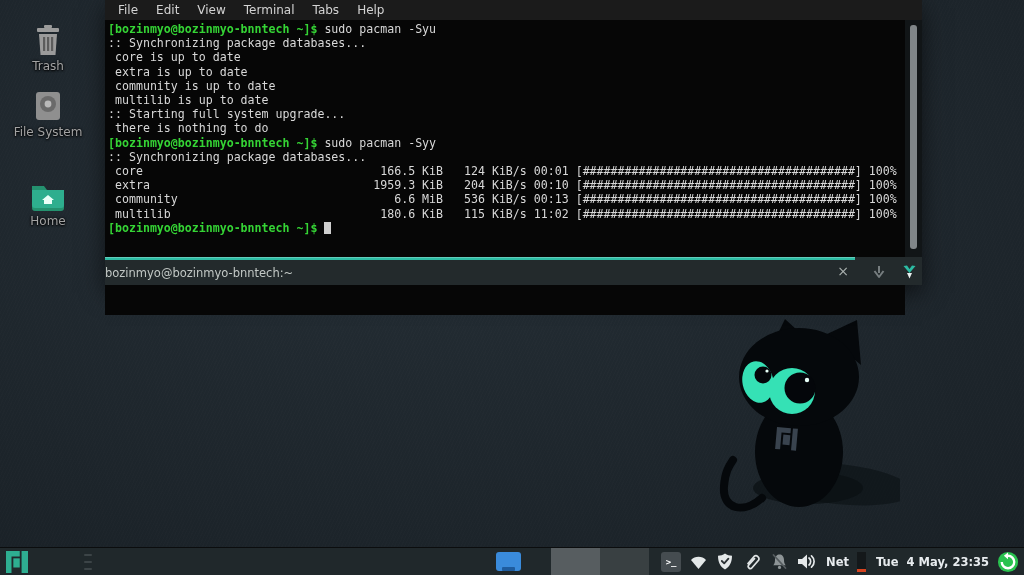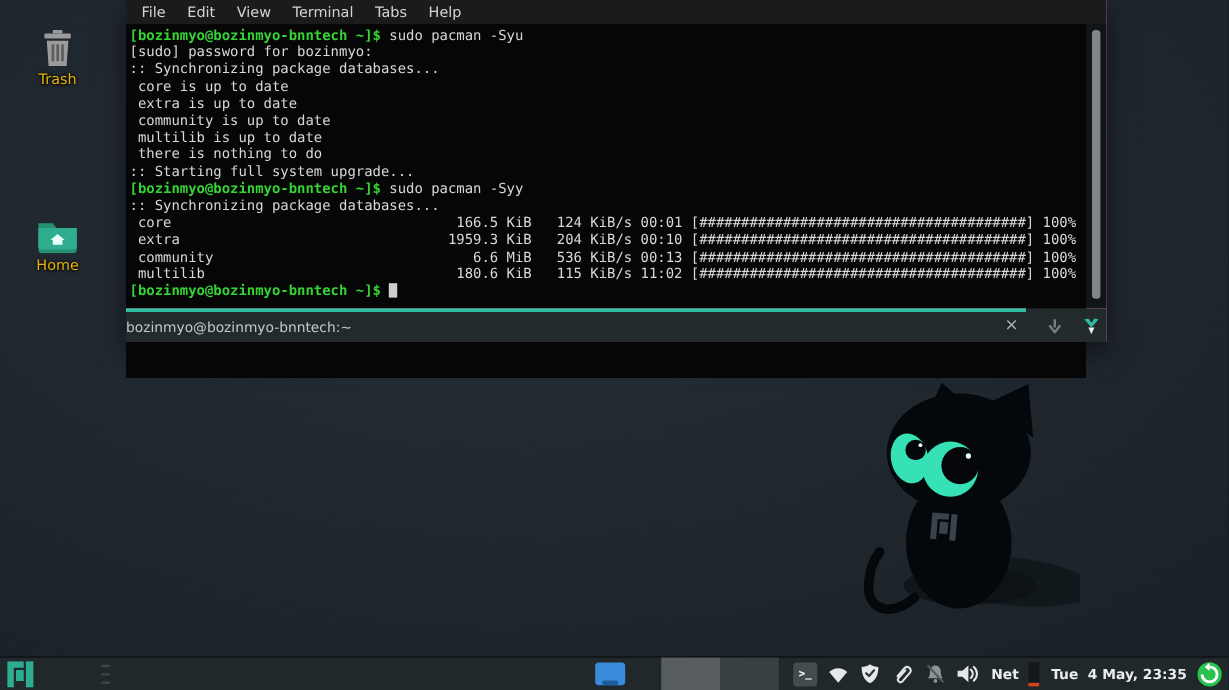--- a/index.html
+++ b/index.html
@@ -8,21 +8,21 @@
          background:#1e262d;}
   
   #wallpaper{position:absolute;inset:0;
      background:
        radial-gradient(130% 130% at 42% 32%, rgba(58,72,82,.28) 0%, rgba(10,14,18,.42) 88%),
        repeating-linear-gradient(115deg, rgba(255,255,255,.015) 0 1px, rgba(0,0,0,0) 1px 3px),
        #1d252b;}
   
   .desk-icon{position:absolute;left:8px;width:80px;text-align:center;cursor:default;}
   .desk-icon .glyph{display:block;margin:0 auto 4px auto;}
-  .desk-icon .lbl{font-size:12px;color:#eab308;text-shadow:0 1px 2px #000,0 0 3px #000;line-height:13px;}
+  .desk-icon .lbl{font-size:12px;color:#a3a3a3;text-shadow:0 1px 2px #000,0 0 3px #000;line-height:13px;}
   
   #term-window{position:absolute;left:105px;top:0;width:817px;height:285px;
      box-shadow:0 8px 22px rgba(0,0,0,.55);background:#f9a8d4;}
   #menubar{height:20px;background:#1b1b1b;display:flex;align-items:center;padding-left:4px;}
   .menu-item{color:#d3d3d3;font-size:12px;padding:2px 9px;line-height:16px;}
   #screen{position:absolute;left:0;top:20px;width:800px;height:295px;background:#060606;
      overflow:hidden;padding:2px 0 0 3px;box-sizing:border-box;
      font-family:"DejaVu Sans Mono","Liberation Mono",monospace;
      font-size:11.6px;line-height:14.2px;color:#d8d8d8;}
   .term-line{white-space:pre;}
@@ -90,20 +90,28 @@
       <rect x="13" y="1" width="8" height="3" rx="1" fill="#9b9b9b"></rect>
       <rect x="6" y="4" width="22" height="4" rx="1" fill="#9b9b9b"></rect>
       <path d="M8,10 H26 L24.5,31 H9.5 Z" fill="#9b9b9b"></path>
       <rect x="12" y="13" width="2.2" height="14" fill="#5c5c5c"></rect>
       <rect x="16" y="13" width="2.2" height="14" fill="#5c5c5c"></rect>
       <rect x="20" y="13" width="2.2" height="14" fill="#5c5c5c"></rect>
     </svg>
     <div class="lbl">Trash</div>
   </div>
 
+  <div class="desk-icon" style="top:90px;">
+    <svg class="glyph" width="32" height="32" viewBox="0 0 32 32">
+      <rect x="4" y="2" width="24" height="28" rx="3" fill="#8f8f8f"></rect>
+      <circle cx="16" cy="14" r="8" fill="#6a6a6a"></circle>
+      <circle cx="16" cy="14" r="3.4" fill="#b9b9b9"></circle>
+    </svg>
+    <div class="lbl">File System</div>
+  </div>
 
   <div class="desk-icon" style="top:181px;">
     <svg class="glyph" width="36" height="30" viewBox="0 0 36 30">
       <path d="M2,5 h12 l3,4 h17 v18 a3,3 0 0 1 -3,3 H5 a3,3 0 0 1 -3,-3 Z" fill="#24916f"></path>
       <path d="M2,9 h32 v15 a3,3 0 0 1 -3,3 H5 a3,3 0 0 1 -3,-3 Z" fill="#2eae8e"></path>
       <path d="M18,14 l6,5 h-2 v4 h-8 v-4 h-2 Z" fill="#eafff8"></path>
     </svg>
     <div class="lbl">Home</div>
   </div>
 
@@ -111,28 +119,27 @@
     <div id="menubar">
         <span class="menu-item">File</span>
         <span class="menu-item">Edit</span>
         <span class="menu-item">View</span>
         <span class="menu-item">Terminal</span>
         <span class="menu-item">Tabs</span>
         <span class="menu-item">Help</span>
       </div>
     <div id="screen">
         <div class="term-line"><span class="prompt">[bozinmyo@bozinmyo-bnntech ~]$</span> sudo pacman -Syu</div>
-        <div class="term-line">[sudo] password for bozinmyo:</div>
         <div class="term-line">:: Synchronizing package databases...</div>
         <div class="term-line"> core is up to date</div>
         <div class="term-line"> extra is up to date</div>
         <div class="term-line"> community is up to date</div>
         <div class="term-line"> multilib is up to date</div>
+        <div class="term-line">:: Starting full system upgrade...</div>
         <div class="term-line"> there is nothing to do</div>
-        <div class="term-line">:: Starting full system upgrade...</div>
         <div class="term-line"><span class="prompt">[bozinmyo@bozinmyo-bnntech ~]$</span> sudo pacman -Syy</div>
         <div class="term-line">:: Synchronizing package databases...</div>
         <div class="term-line"> core                                  166.5 KiB   124 KiB/s 00:01 [#######################################] 100%</div>
         <div class="term-line"> extra                                1959.3 KiB   204 KiB/s 00:10 [#######################################] 100%</div>
         <div class="term-line"> community                               6.6 MiB   536 KiB/s 00:13 [#######################################] 100%</div>
         <div class="term-line"> multilib                              180.6 KiB   115 KiB/s 11:02 [#######################################] 100%</div>
         <div class="term-line"><span class="prompt">[bozinmyo@bozinmyo-bnntech ~]$</span> <span class="cursor"></span></div>
       </div>
     <div id="scroll-track">
       <div id="scroll-thumb"></div>

